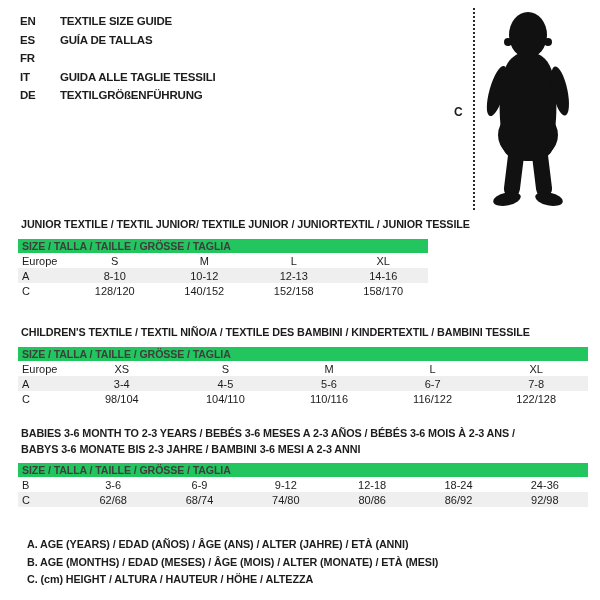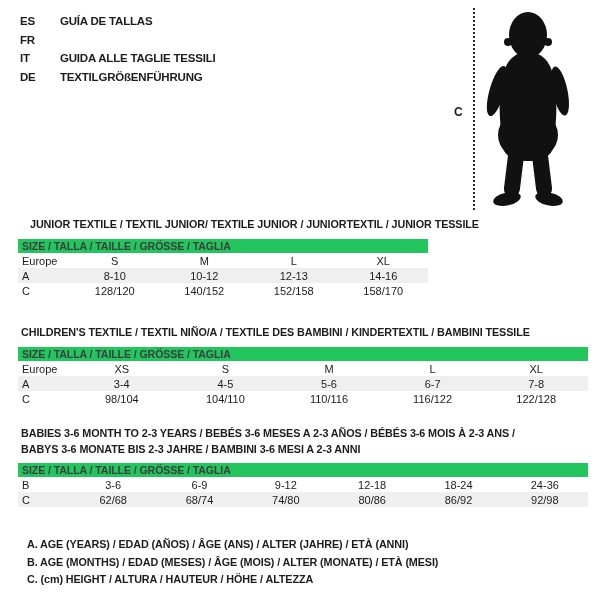--- a/index.html
+++ b/index.html
@@ -15,21 +15,21 @@
   .lang-code{width:40px;}
   .lang-label{white-space:nowrap;}
 
   
   .dotline{position:absolute;left:473px;top:8px;height:202px;width:0;border-left:2px dotted #2a2a2a;}
   .c-marker{position:absolute;left:454px;top:105px;font-weight:bold;font-size:12px;}
   .baby-svg{position:absolute;left:482px;top:9px;}
 
   
   .section-title{position:absolute;font-weight:bold;font-size:10.8px;letter-spacing:-0.1px;white-space:nowrap;line-height:16px;}
-  .s1-title{left:30px;top:216px;}
+  .s1-title{left:21px;top:216px;}
   .s2-title{left:21px;top:324px;}
   .s3-title{left:21px;top:425px;}
 
   
   .size-table{position:absolute;font-size:11px;}
   .t1{left:18px;top:239px;width:410px;}
   .t2{left:18px;top:347px;width:570px;}
   .t3{left:18px;top:463px;width:570px;}
   .size-bar{height:14px;background:#22c55e;display:flex;align-items:center;
     font-weight:bold;font-size:10.6px;color:#3e3e3e;padding-left:4px;letter-spacing:-0.1px;}
@@ -42,20 +42,24 @@
   .cell.first{text-align:left;padding-left:4px;}
 
   
   .legend{position:absolute;left:27px;top:536px;font-weight:bold;font-size:10.8px;line-height:17.5px;letter-spacing:-0.1px;}
   .legend div{white-space:nowrap;}
 </style>
 </head>
 <body>
 
 <div class="langs">
+  <div class="lang-row">
+    <span class="lang-code">EN</span>
+    <span class="lang-label">TEXTILE SIZE GUIDE</span>
+  </div>
   <div class="lang-row">
     <span class="lang-code">ES</span>
     <span class="lang-label">GUÍA DE TALLAS</span>
   </div>
   <div class="lang-row">
     <span class="lang-code">FR</span>
   </div>
   <div class="lang-row">
     <span class="lang-code">IT</span>
     <span class="lang-label">GUIDA ALLE TAGLIE TESSILI</span>

